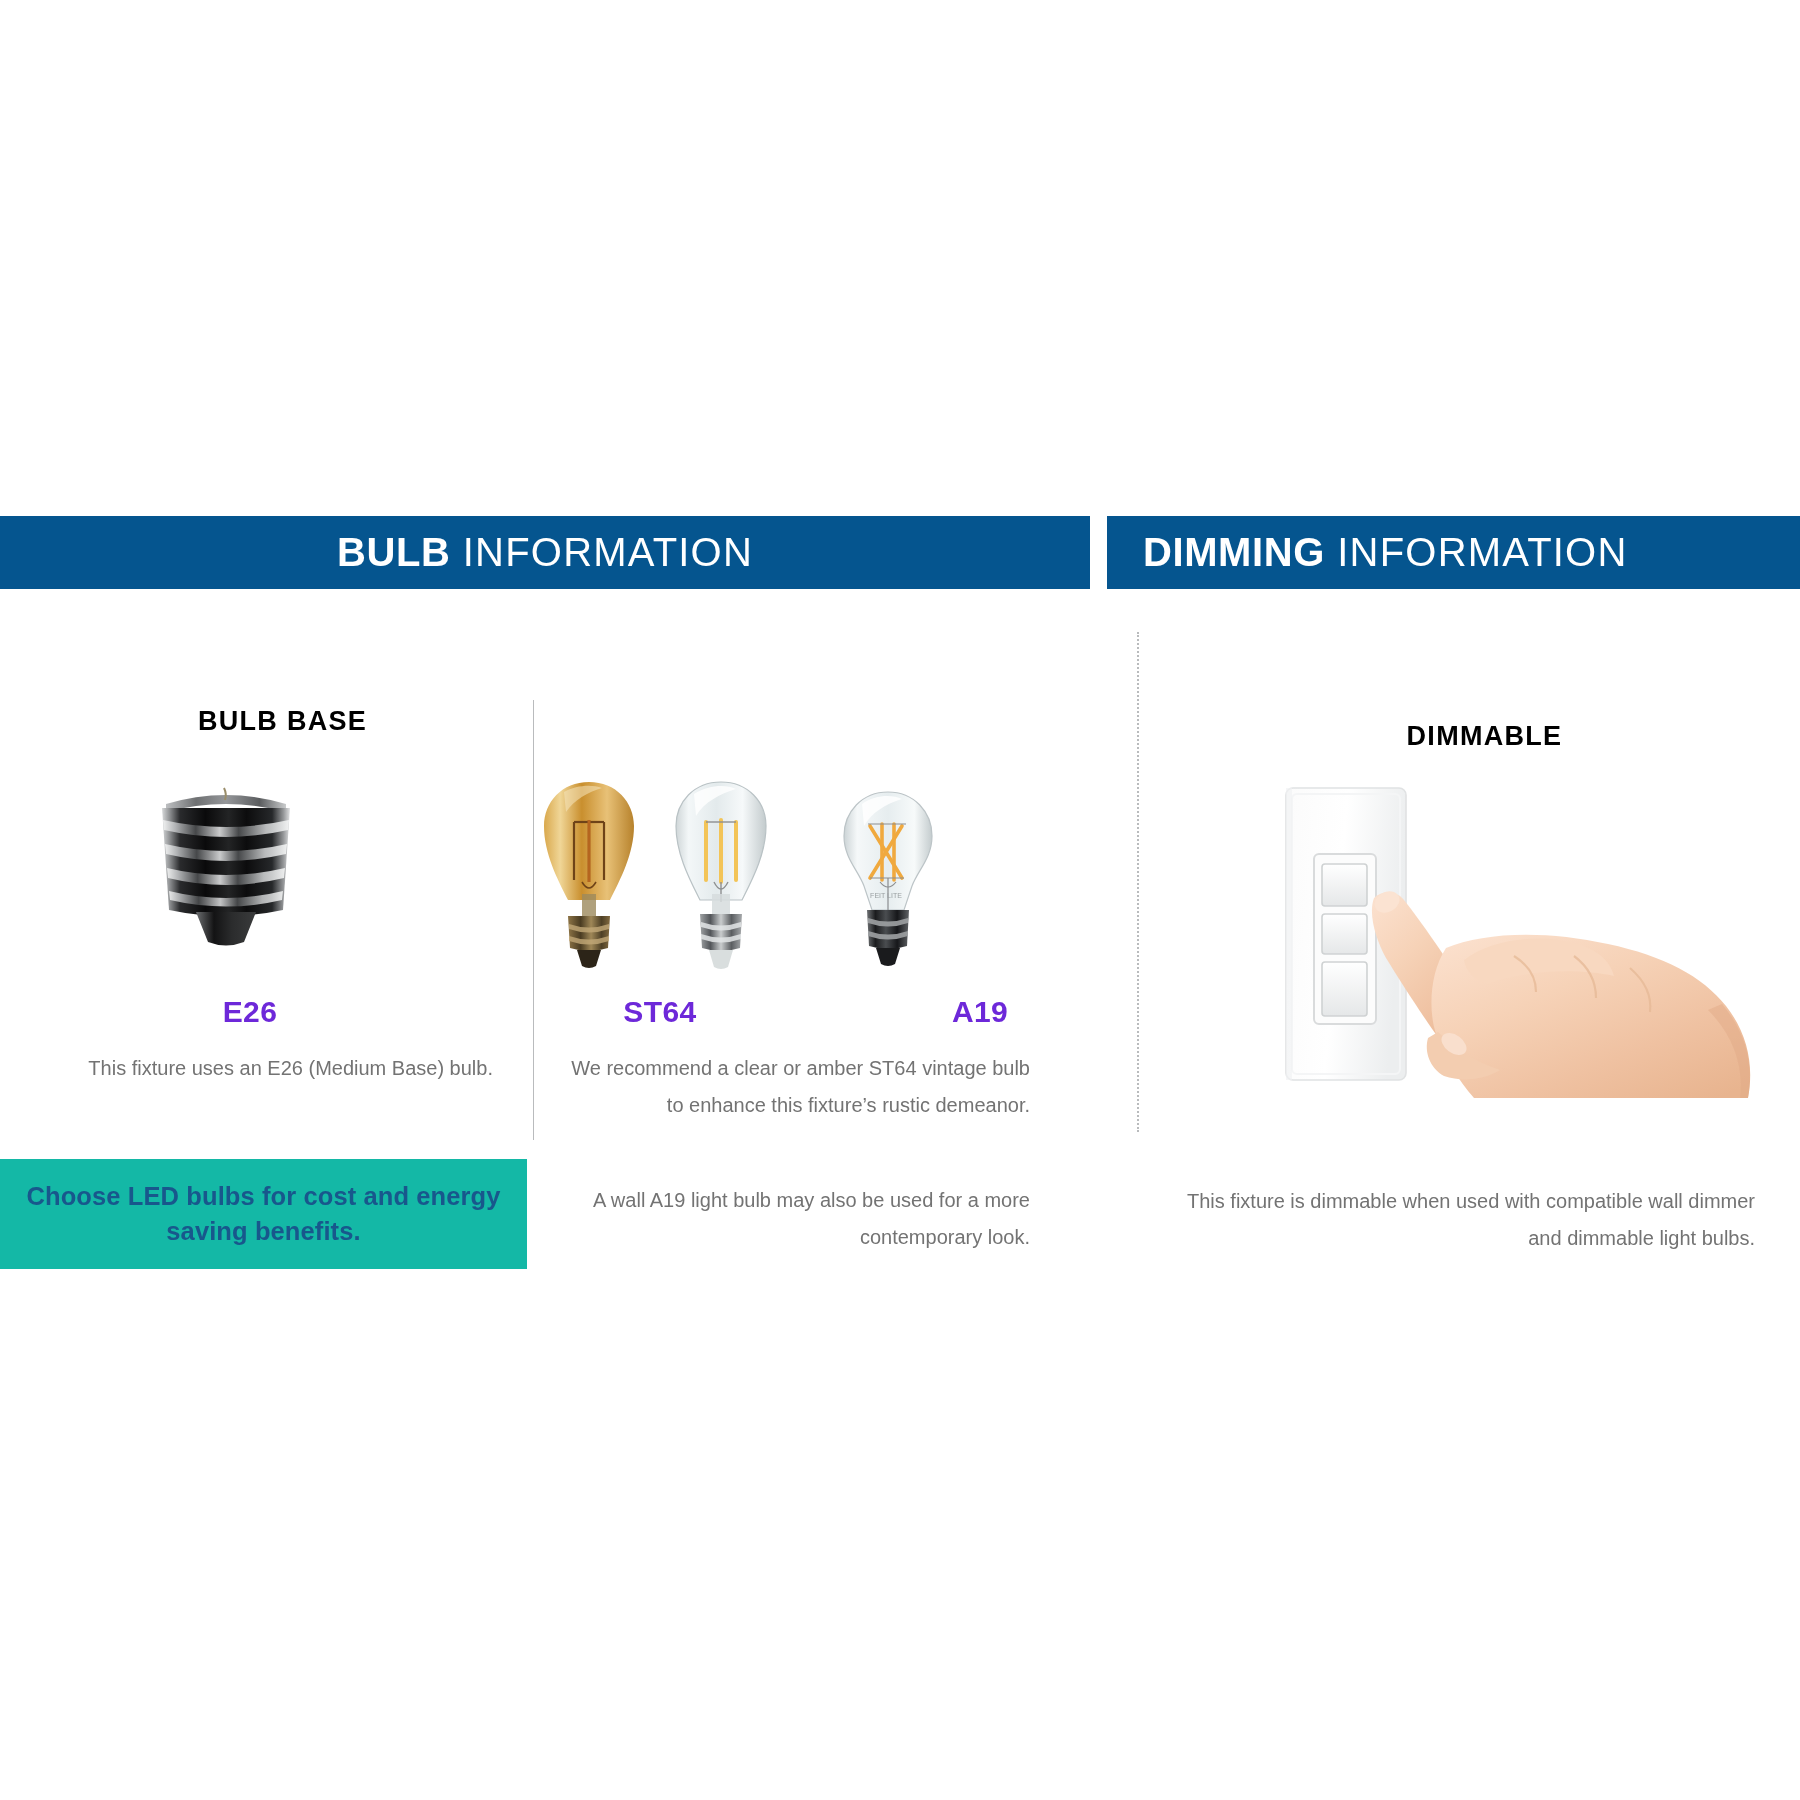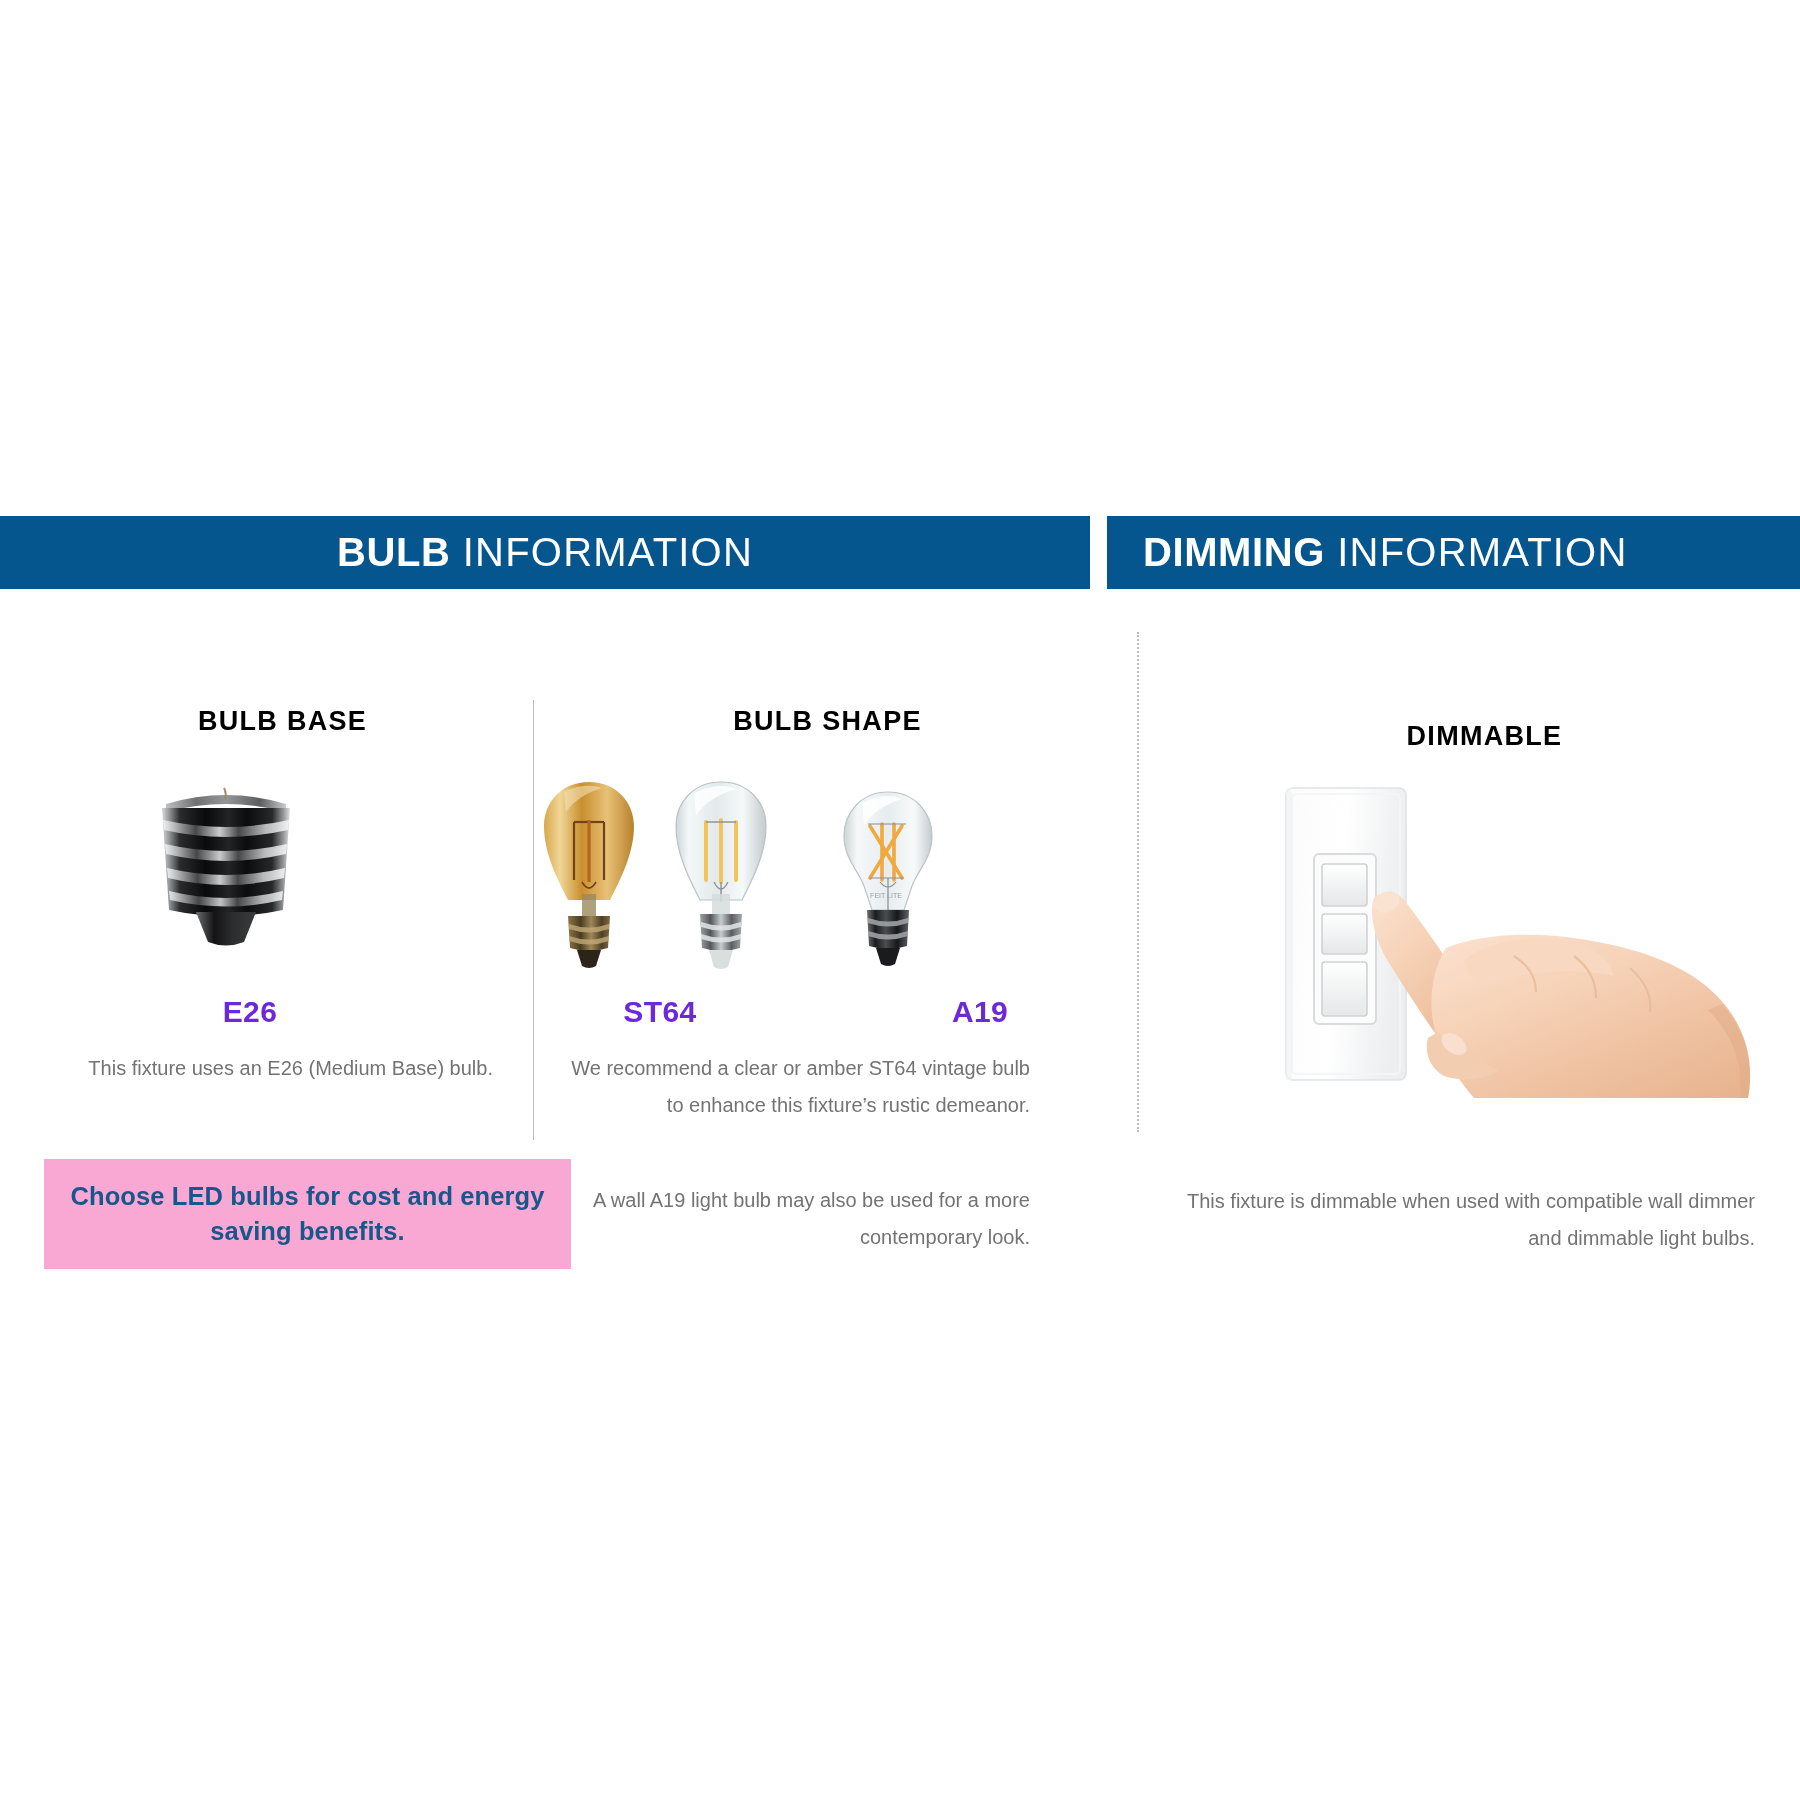--- a/index.html
+++ b/index.html
@@ -75,22 +75,22 @@
     text-align: center; white-space: nowrap;
   }
   #lbl-e26  { left: 150px; top: 995px; width: 200px; }
   #lbl-st64 { left: 560px; top: 995px; width: 200px; }
   #lbl-a19  { left: 880px; top: 995px; width: 200px; }
 
   
   .callout {
     position: absolute;
     left: 0; top: 1159px; width: 527px; height: 110px;
-    background: #f9a8d4;
-    display: flex; align-items: center; justify-content: center; margin-left: 44px;
+    background: #14b8a6;
+    display: flex; align-items: center; justify-content: center;
   }
   .callout-txt {
     font-size: 25.5px; line-height: 35px; font-weight: 700;
     color: #18578C; text-align: center; letter-spacing: 0.1px;
   }
 
   
 
   
   .e26 { position:absolute; left:152px; top:782px; width:148px; height:165px; }
@@ -118,21 +118,20 @@
   <div class="band band-right">
     <div class="band-title">
       <b>DIMMING</b><span> INFORMATION</span>
     </div>
   </div>
 
   <div class="dotted-div"></div>
   <div class="solid-div"></div>
 
   <div class="col-head" id="head-base">BULB BASE</div>
-  <div class="col-head" id="head-shape">BULB SHAPE</div>
   <div class="col-head" id="head-dim">DIMMABLE</div>
 
   <div class="e26">
     <svg viewBox="0 0 148 165" width="148" height="165" aria-hidden="true">
       <defs>
         <linearGradient id="metalH" x1="0" y1="0" x2="1" y2="0">
           <stop offset="0" stop-color="#d7d9da"></stop>
           <stop offset="0.06" stop-color="#8f9193"></stop>
           <stop offset="0.14" stop-color="#2a2b2d"></stop>
           <stop offset="0.34" stop-color="#0a0a0b"></stop>

